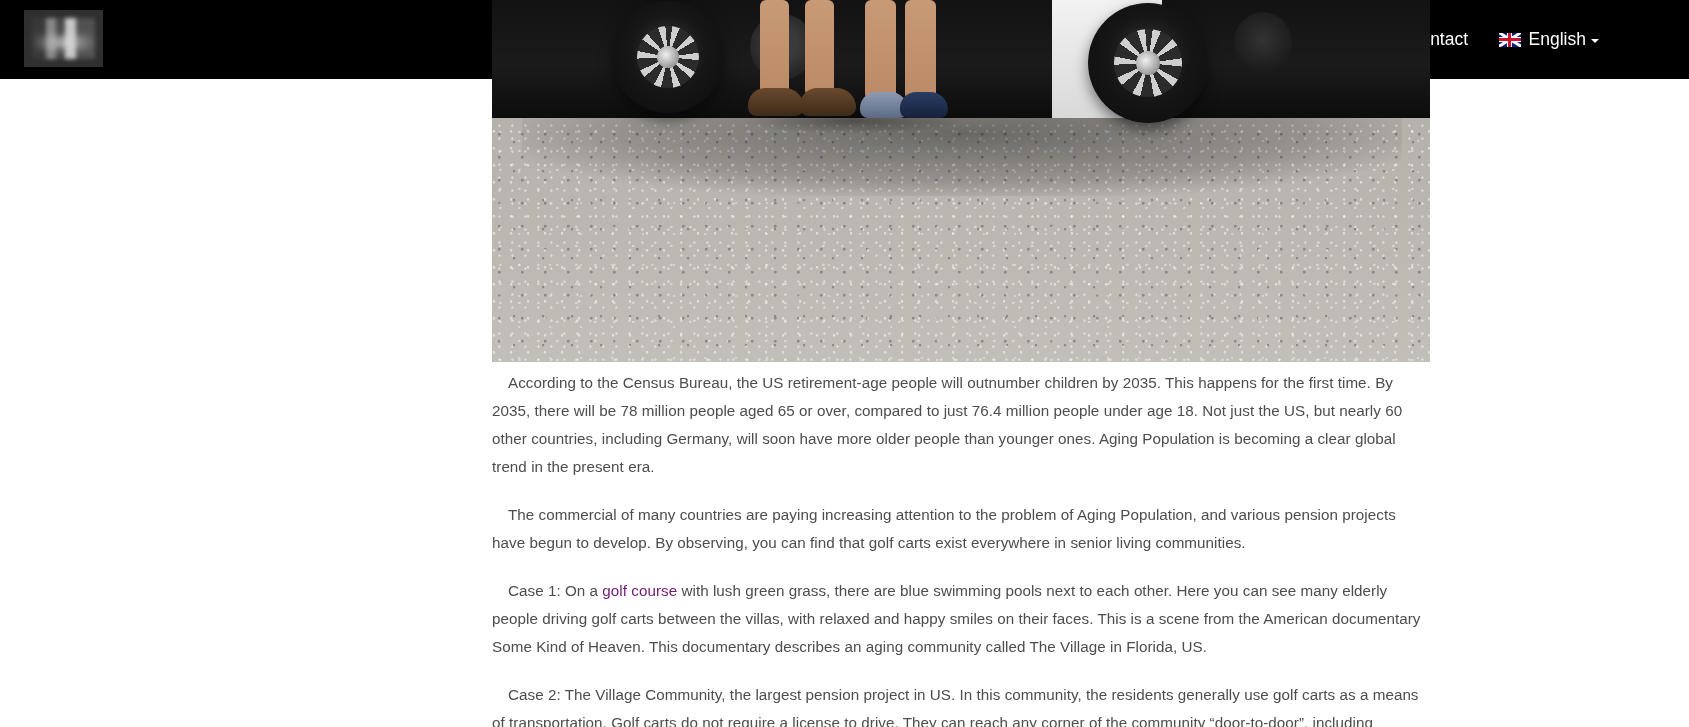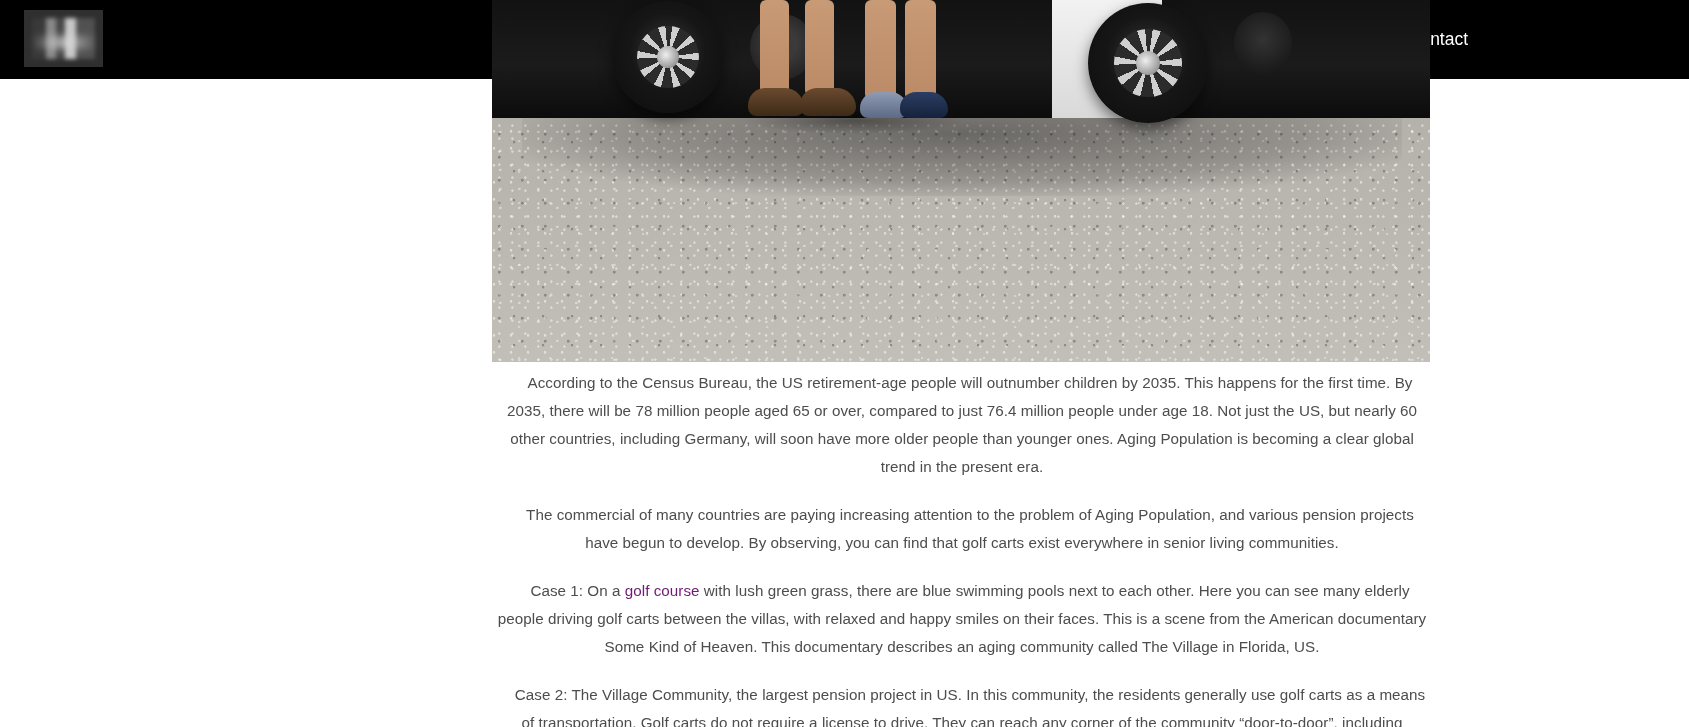--- a/index.html
+++ b/index.html
@@ -149,21 +149,20 @@
   }
 
   
   .article {
     position: absolute;
     left: 0;
     top: 79px;
     width: 1689px;
     height: 648px;
     background: #ffffff;
-    text-align: center;
   }
 
   .hero-image {
     position: absolute;
     left: 492px;
     top: -79px;
     width: 938px;
     height: 362px;
     overflow: hidden;
     background: #b9b6b1;
@@ -307,20 +306,30 @@
       <span>About Us</span>
     </a>
     <a class="nav-item">
       <span>Press</span>
     </a>
     <a class="nav-item">
       <span>Contact</span>
     </a>
   </nav>
 
+  <div class="lang-switcher">
+    <span class="flag-uk">
+      <span class="flag-cross-v"></span>
+      <span class="flag-cross-h"></span>
+      <span class="flag-cross-v2"></span>
+      <span class="flag-cross-h2"></span>
+    </span>
+    <span>English</span>
+    <span class="caret"></span>
+  </div>
 
 </header>
 
 <main class="article">
 
   <div class="hero-image">
     <div class="ground"></div>
     <div class="cart-shadow"></div>
     <div class="cart-body"></div>
     <div class="wheel-far-left"></div>

